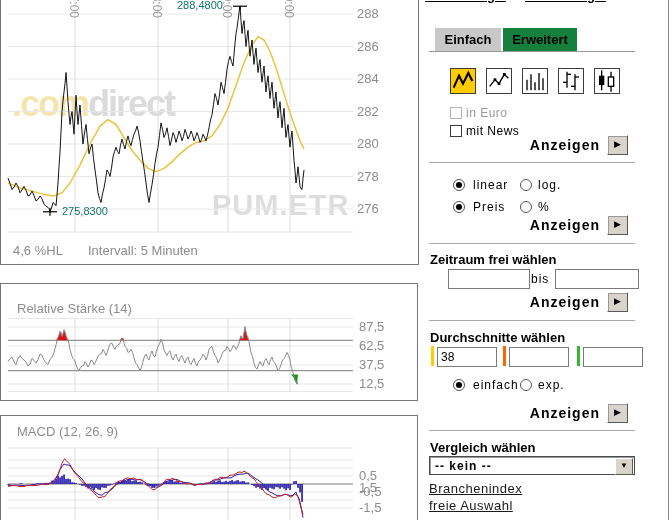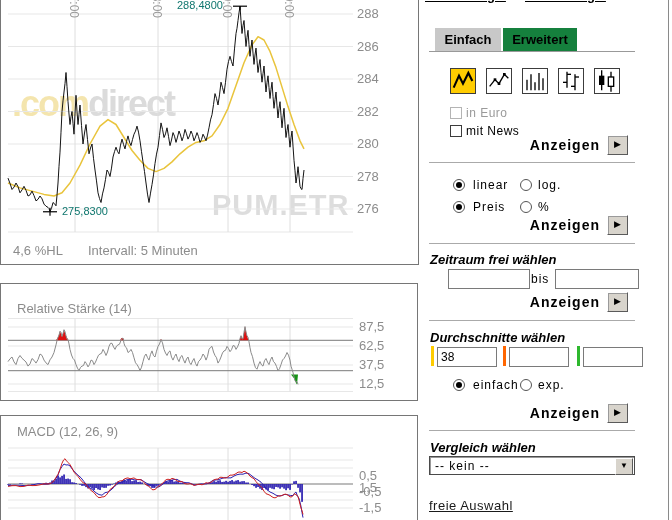--- a/index.html
+++ b/index.html
@@ -28,27 +28,27 @@
   .cb.dis{border-color:#b4b4b4;}
   .cblab{position:absolute;font-size:12px;color:#000;letter-spacing:.5px;white-space:nowrap;}
   .cblab.dis{color:#9a9a9a;}
   .radio{position:absolute;width:12px;height:12px;border:1px solid #555;border-radius:50%;background:#fff;box-sizing:border-box;cursor:pointer;}
   .radio.sel::after{content:"";position:absolute;left:2px;top:2px;width:6px;height:6px;border-radius:50%;background:#000;}
   .rlab{position:absolute;font-size:12px;color:#000000;letter-spacing:1px;white-space:nowrap;}
   .anz{position:absolute;width:110px;text-align:right;font-weight:bold;font-size:14px;letter-spacing:1px;color:#000;}
   .btn3d{position:absolute;width:19px;height:18px;background:#d8d4cc;border-top:1px solid #fff;border-left:1px solid #fff;
          border-right:1px solid #5a5a5a;border-bottom:1px solid #5a5a5a;box-shadow:1px 1px 0 #9a9a9a inset;
          font-size:9px;line-height:17px;text-align:center;color:#000;cursor:pointer;}
-  .shead{position:absolute;font-weight:bold;font-size:13px;color:#000;white-space:nowrap;font-style:italic;}
+  .shead{position:absolute;font-weight:bold;font-size:13px;color:#000;white-space:nowrap;}
   .tin{position:absolute;height:16px;border:1px solid #7a7a7a;background:#fff;font-size:12px;padding:1px 3px;
        font-family:"Liberation Sans",sans-serif;}
   .cbar{position:absolute;width:3px;height:20px;}
   .dropdown{position:absolute;left:9px;width:206px;height:19px;border:1px solid #4a4a4a;background:#fff;
             box-shadow:inset 1px 1px 0 #999;box-sizing:border-box;cursor:pointer;}
-  .dropdown .dtext{position:absolute;left:5px;top:2px;font-size:12px;letter-spacing:1px;color:#000;}
+  .dropdown .dtext{position:absolute;left:5px;top:2px;font-size:12px;letter-spacing:1px;color:#000;font-weight:bold;}
   .dropdown .darr{position:absolute;right:1px;top:1px;width:16px;height:15px;background:#d8d4cc;
             border-top:1px solid #fff;border-left:1px solid #fff;border-right:1px solid #5a5a5a;border-bottom:1px solid #5a5a5a;
             font-size:8px;line-height:14px;text-align:center;}
   .blink{position:absolute;left:9px;font-size:13px;color:#1a1a1a;text-decoration:underline;letter-spacing:.5px;cursor:pointer;white-space:nowrap;}
   #right-border{position:absolute;left:668px;top:0;width:1px;height:520px;background:#8a8a8a;}
 </style>
 </head>
 <body>
 
 <div class="panel" id="main-panel" style="left:0;top:-20px;width:417px;height:283px;"></div>
@@ -370,16 +370,17 @@
   <div class="anz" style="left:70px;top:405px;">Anzeigen</div>
   <div class="btn3d" style="left:187px;top:403px;">▶</div>
 
   <div class="divider" style="top:430px;"></div>
 
   <div class="shead" style="left:10px;top:440px;">Vergleich wählen</div>
   <div class="dropdown" style="top:456px;">
     <span class="dtext">-- kein --</span>
     <span class="darr">▼</span>
   </div>
+  <div class="blink" style="top:481px;">Branchenindex</div>
   <div class="blink" style="top:498px;">freie Auswahl</div>
 </div>
 
 <div id="right-border"></div>
 
 </body></html>

